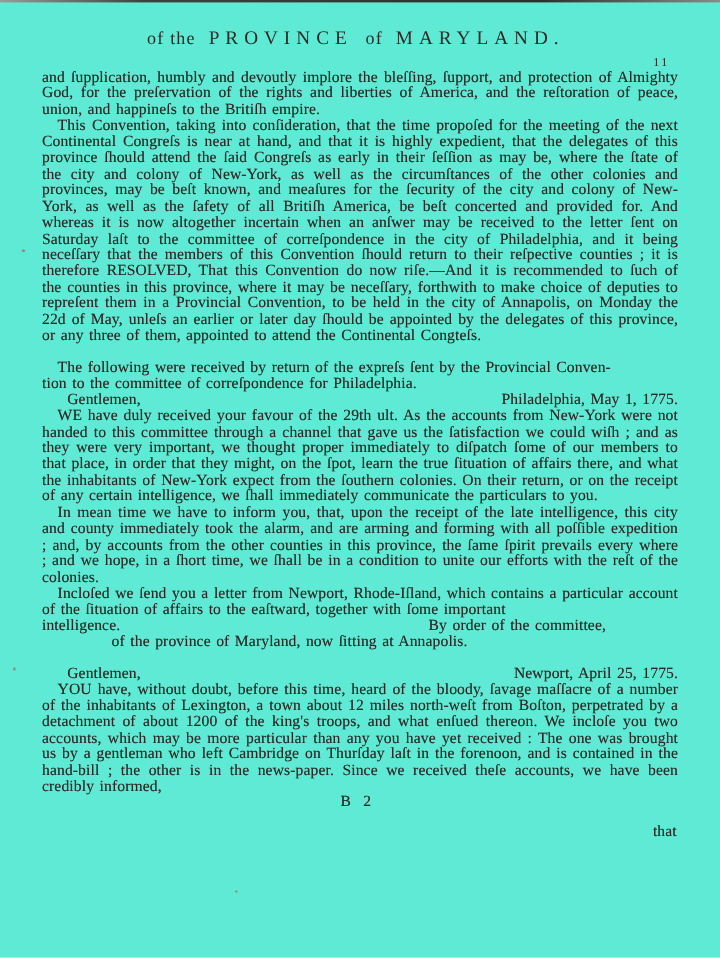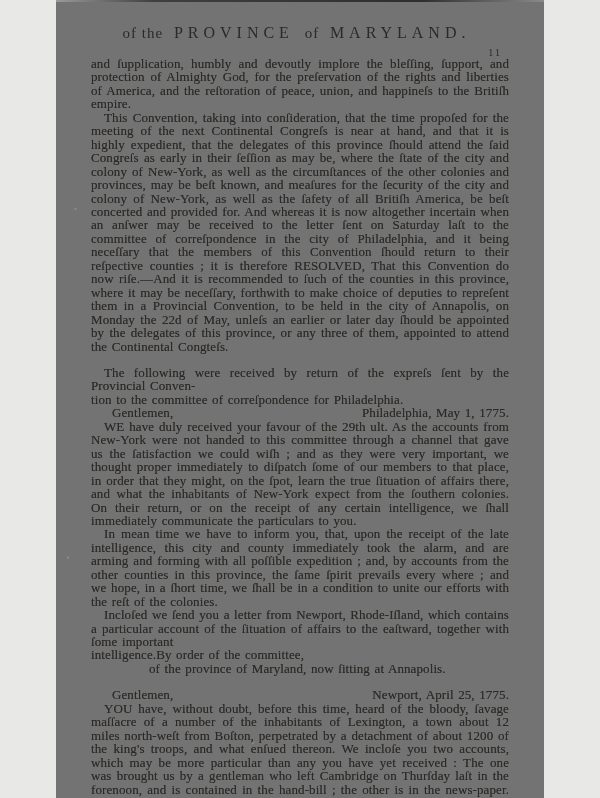--- a/index.html
+++ b/index.html
@@ -1,20 +1,20 @@
 <!DOCTYPE html>
 <html><head>
 <meta charset="utf-8">
 <style>
   html,body{margin:0;padding:0;background:#e8e8e6;}
   .page{
     position:relative;
-    width:488px;height:798px;
+    width:600px;height:798px;
     margin:0 auto;
-    background:#737373;
+    background:#5eead4;
     overflow:hidden;
     font-family:"Liberation Serif","DejaVu Serif",serif;
     color:#2c2a27;
   }
   .topline{
     position:absolute;top:0;left:0;width:100%;height:2px;
     background:linear-gradient(to right,#9a9a9a,#3f3f3f 20%,#2e2e2e 75%,#8a8a8a);
   }
   .running-head{
     position:relative;
@@ -49,21 +49,21 @@
   .center-line{text-align:left;text-indent:0;}
   .salutation-row{
     display:flex;justify-content:space-between;
     padding-left:21px;
     text-align:left;
   }
   .byorder-row{
     display:flex;
     text-align:left;
   }
-  .byorder-row .mid{flex:1;text-align:left;}
+  .byorder-row .mid{flex:1;text-align:right;}
   .byorder-row .right-pad{width:60px;}
   .signature-line{
     text-align:right;
     padding-right:2px;
   }
   .sig-name{letter-spacing:5px;font-size:13.5px;word-spacing:6px;}
   .sig-role{letter-spacing:1.5px;margin-left:10px;}
   .address1{padding-left:21px;text-align:left;}
   .address2{padding-left:58px;text-align:left;}
   .footer-row{

